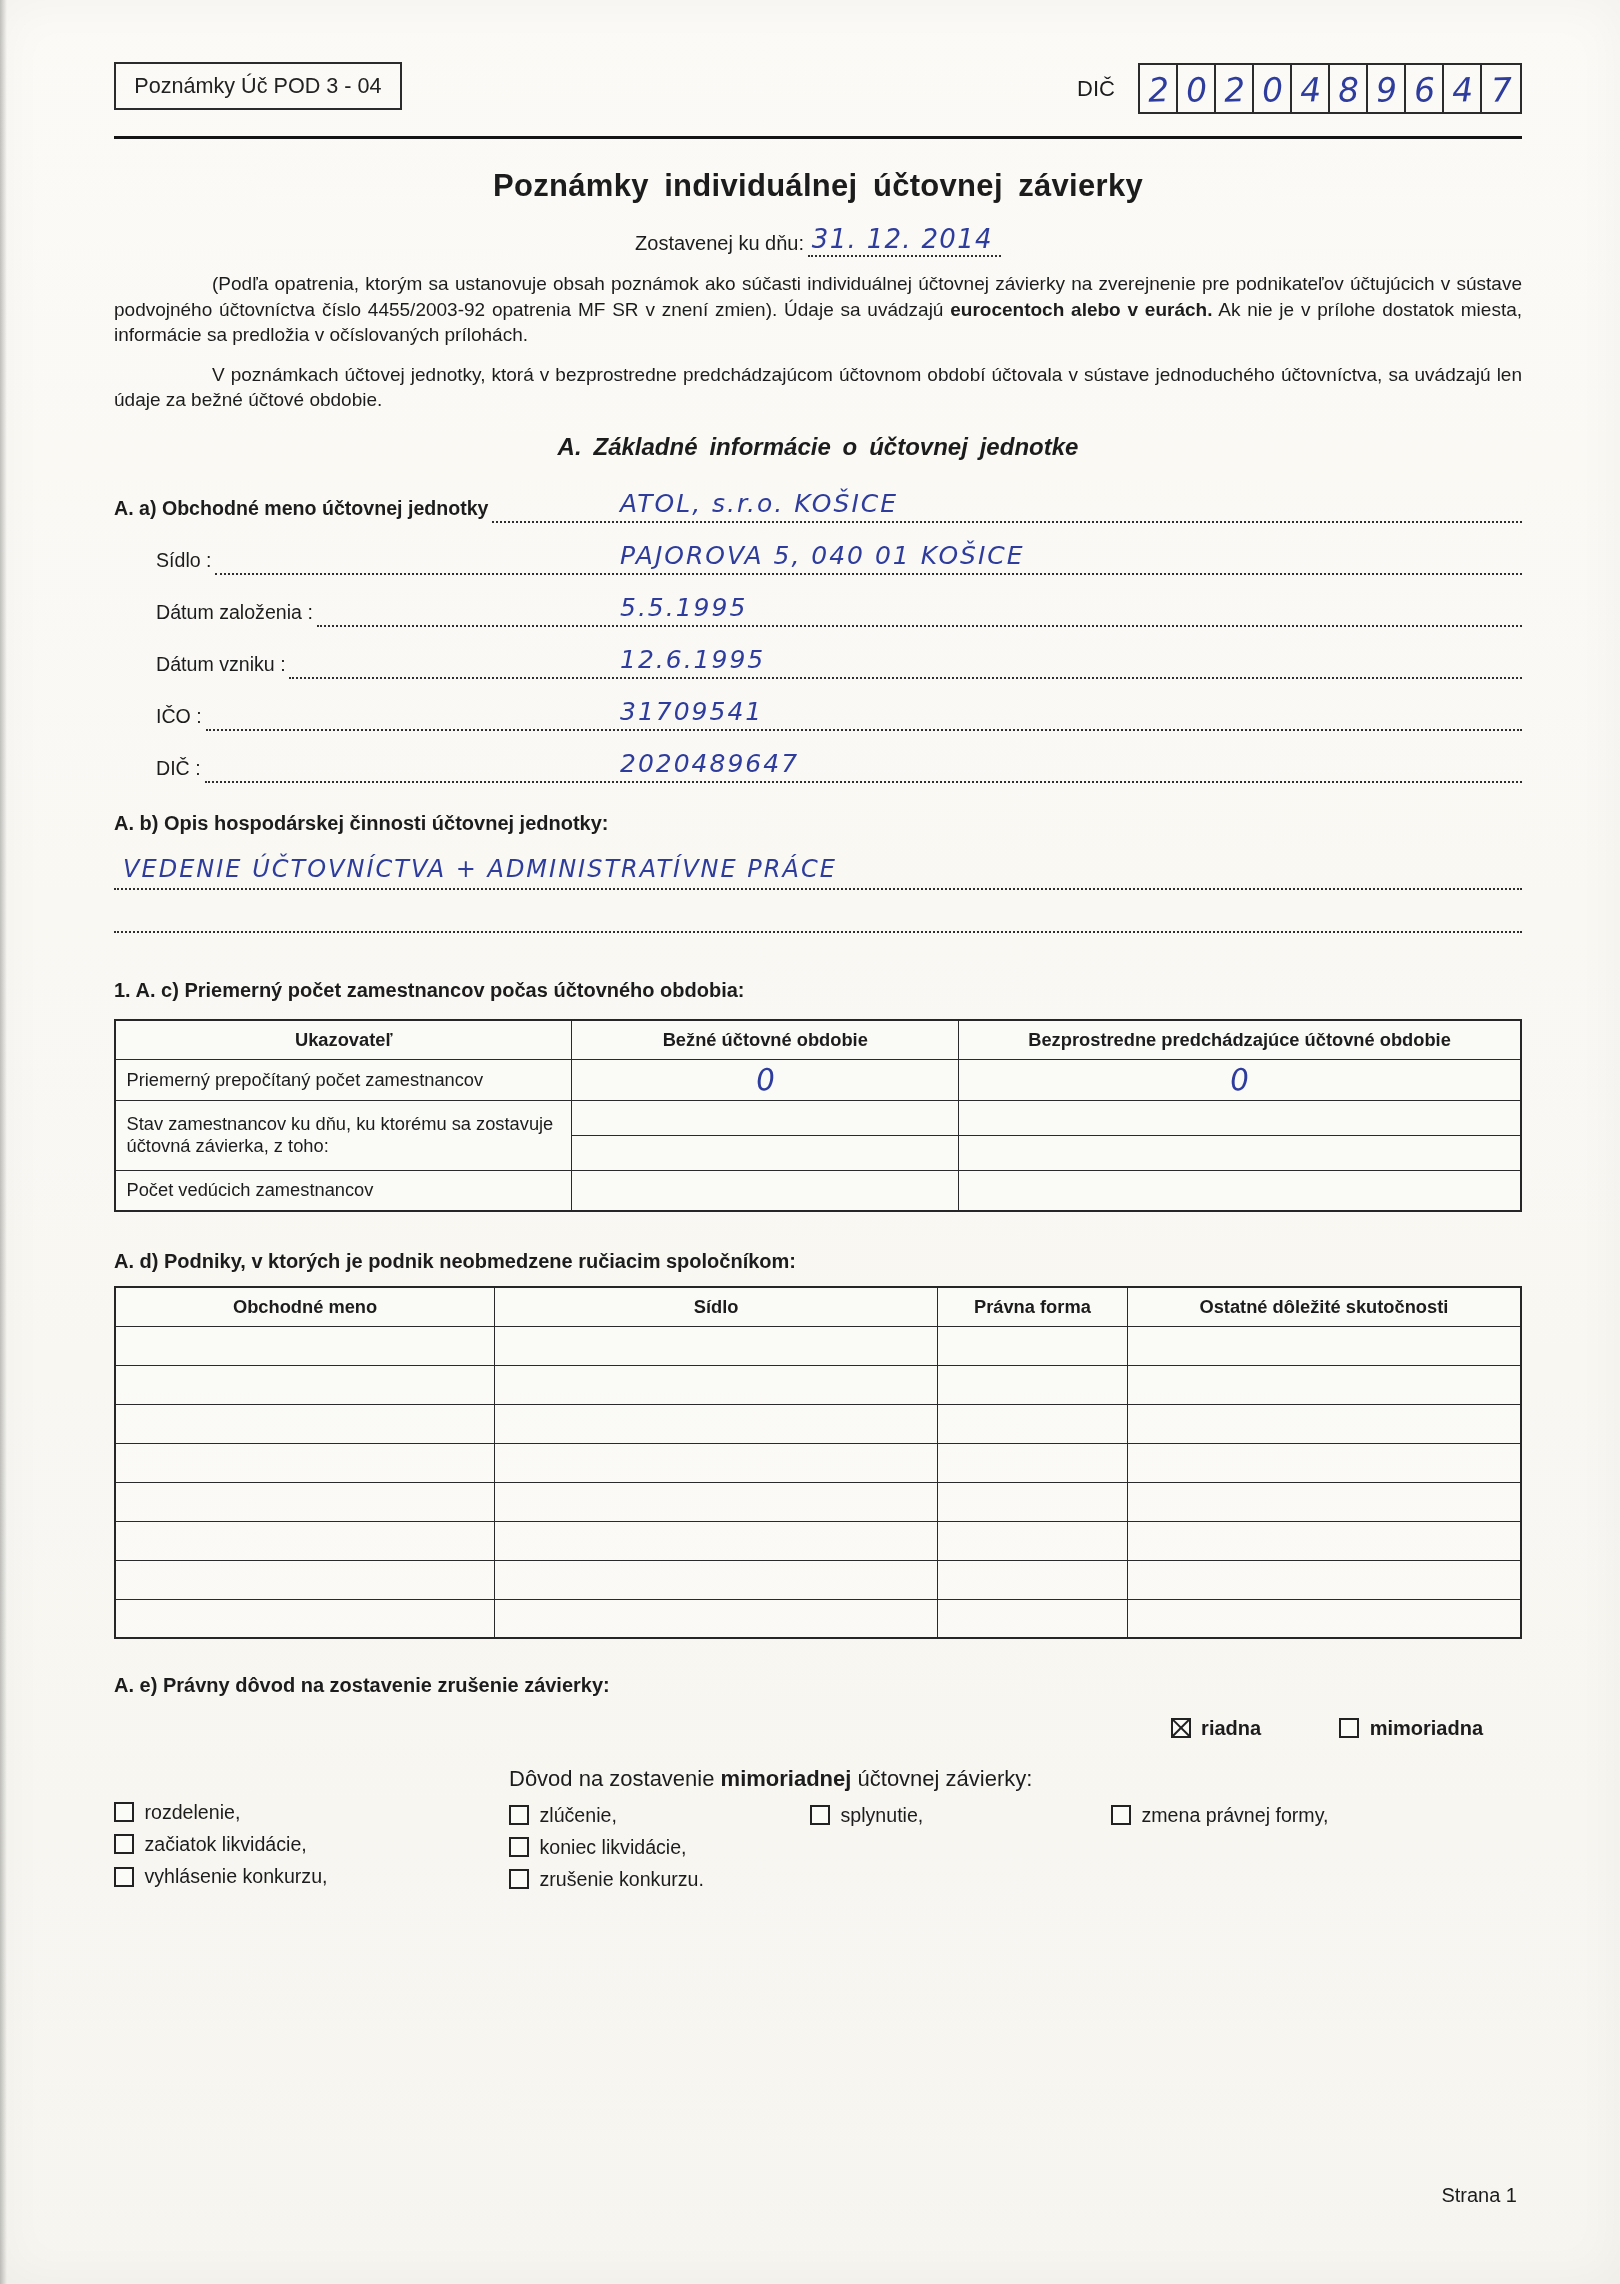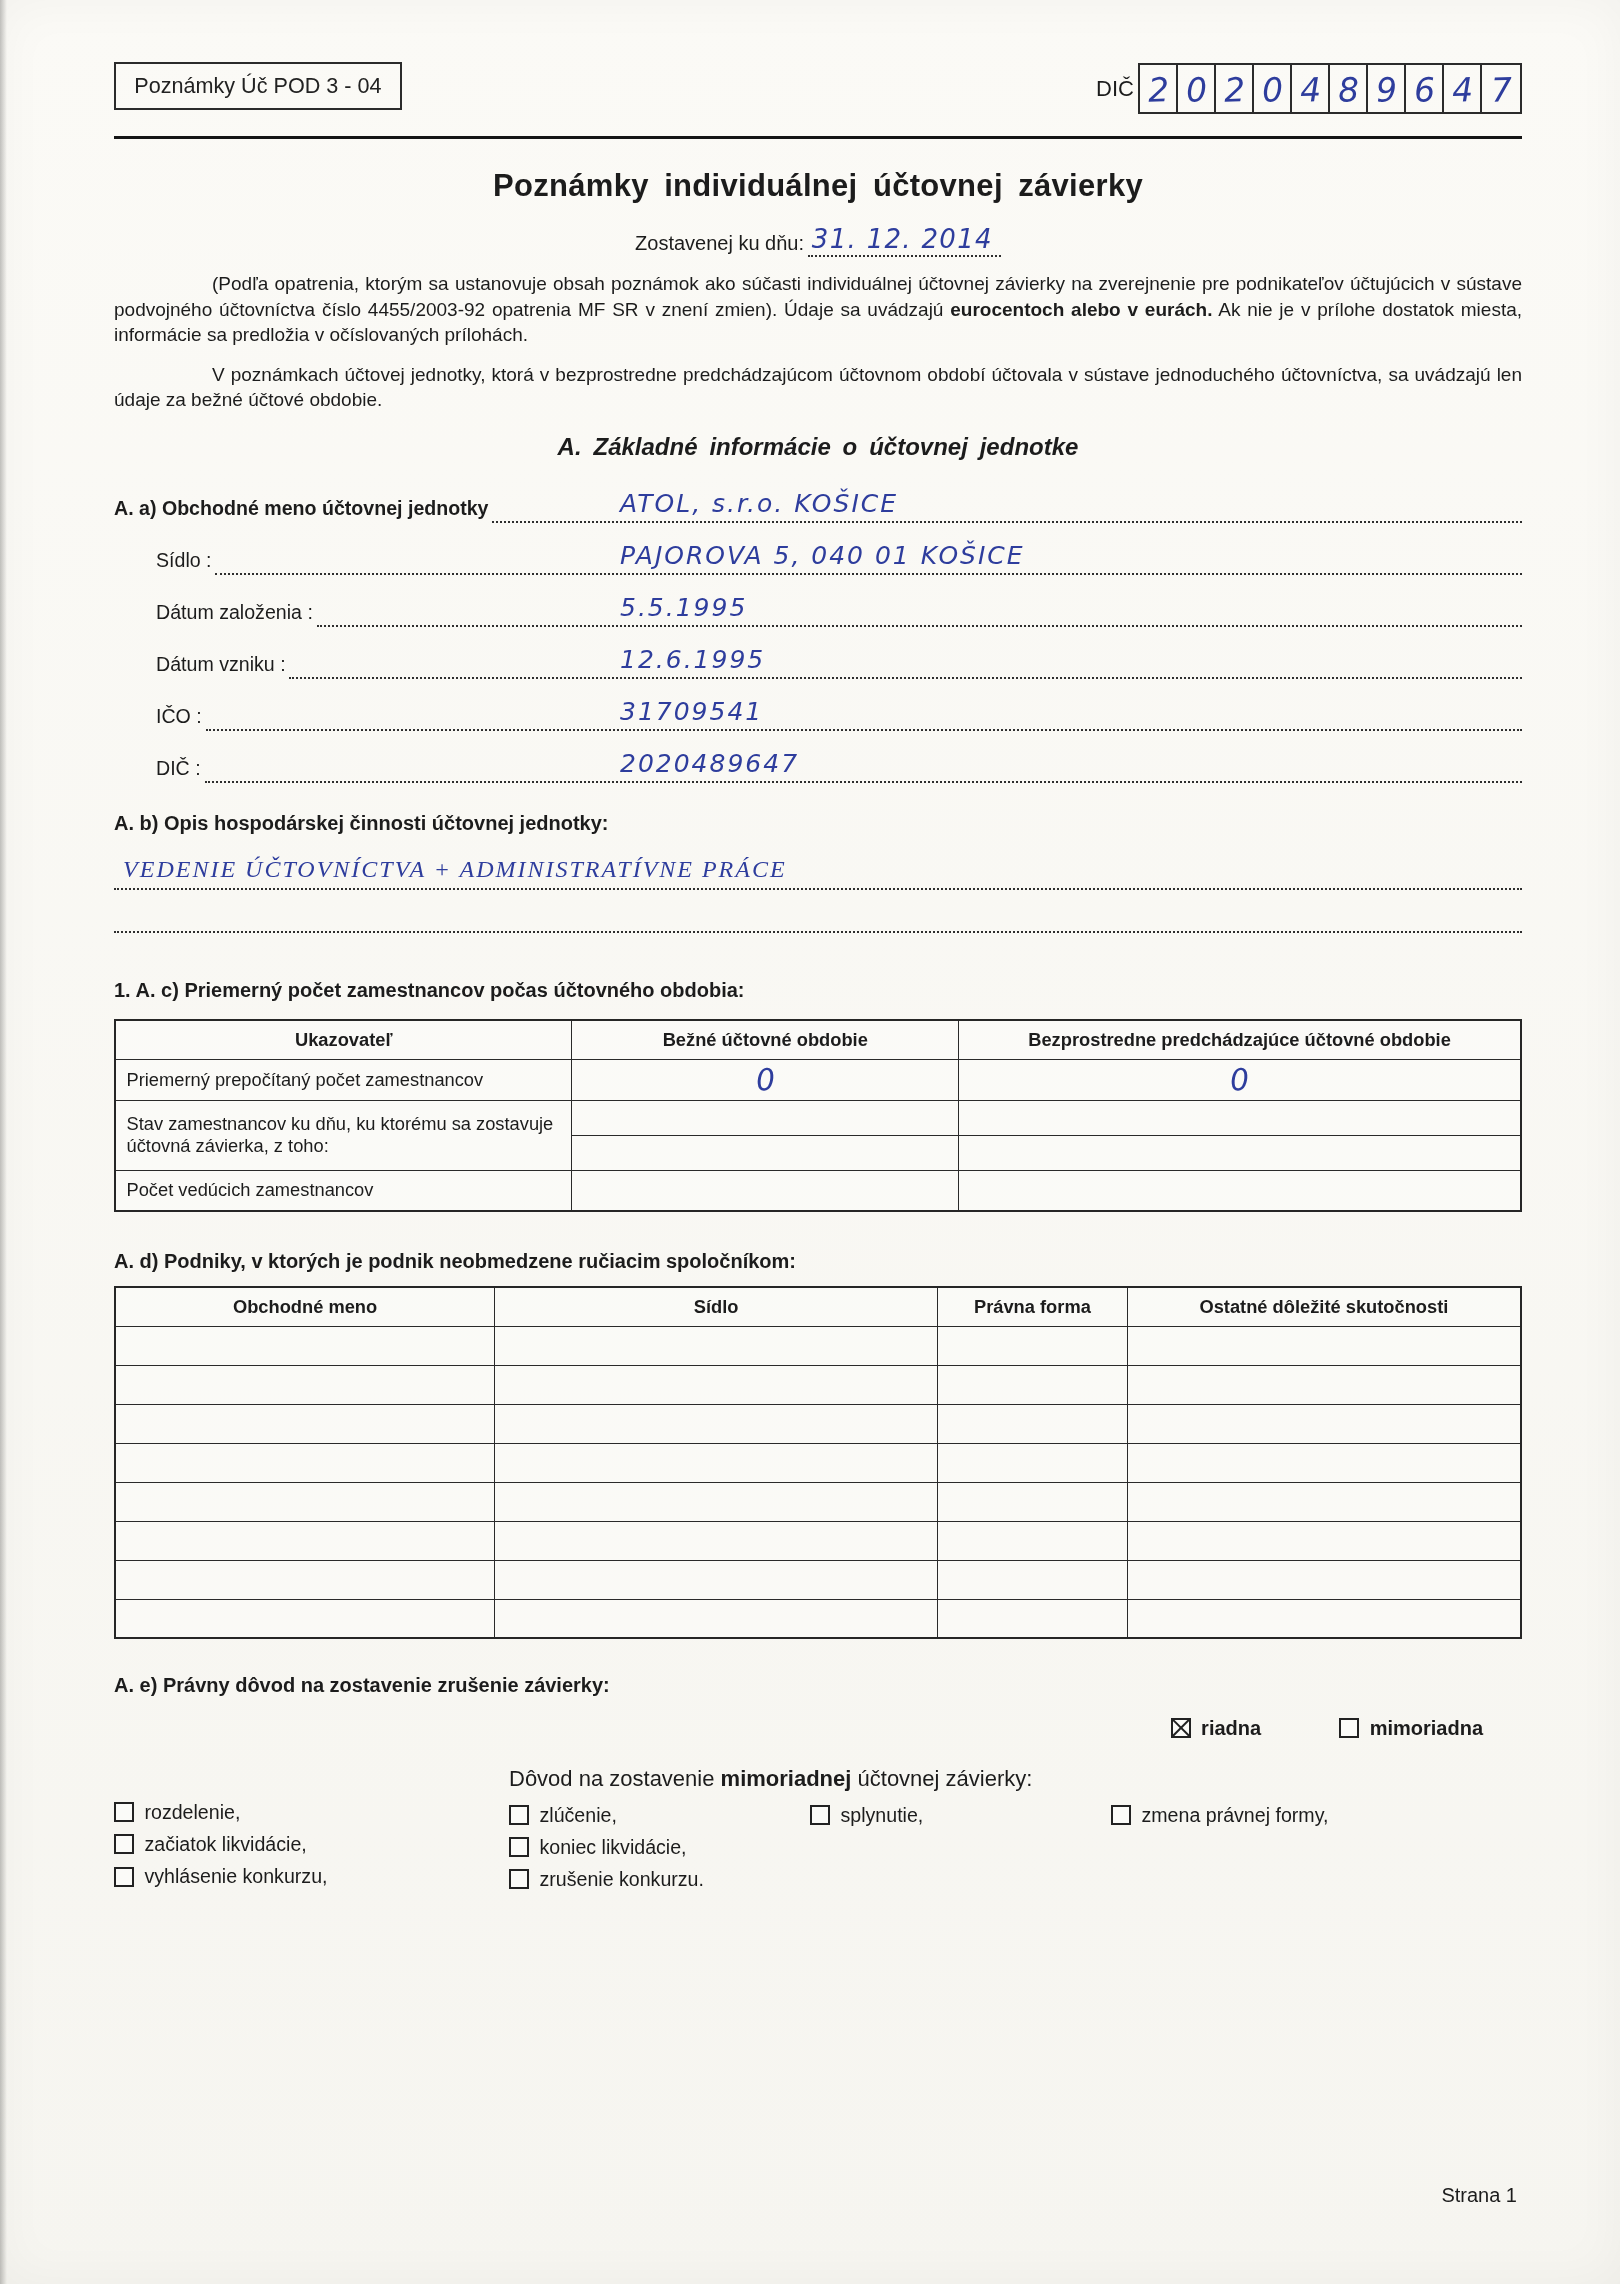--- a/index.html
+++ b/index.html
@@ -19,21 +19,21 @@
     content:""; position:absolute; left:0; top:0; bottom:0; width:6.5px;
     background:linear-gradient(90deg, rgba(90,90,88,0.35), rgba(0,0,0,0)); 
   }
 
   
   .header-row { display:flex; justify-content:space-between; align-items:flex-start; }
   .form-code-box {
     border:2px solid #2b2b2b; padding:9.1px 18.3px; font-size:21.6px; color:#222;
     background:transparent;
   }
-  .dic-area { display:flex; align-items:center; gap:4px; margin-top:1.3px; }
+  .dic-area { display:flex; align-items:center; gap:23px; margin-top:1.3px; }
   .dic-label { font-size:22px; }
   .dic-grid { display:flex; border:2px solid #2b2b2b; height:51px; }
   .dic-cell { width:38px; border-right:2px solid #2b2b2b; display:flex; align-items:center; justify-content:center; overflow:visible; }
   .dic-cell:last-child { border-right:none; }
   .hand { font-family:"DejaVu Sans", sans-serif; font-style:italic; color:#2e3d9d; }
   .dic-digit { font-size:33px; line-height:1; transform:translateY(1.3px) rotate(-2deg); }
 
   .rule { border-top:3.3px solid #151515; margin-top:22px; }
 
   
@@ -55,21 +55,21 @@
   .field-row { position:relative; display:flex; align-items:flex-end; height:52px; }
   .field-row .label { font-size:19.6px; padding-bottom:3.3px; white-space:nowrap; }
   .field-row.first .label { font-weight:bold; }
   .field-row.sub .label { padding-left:42px; }
   .field-row .dots { flex:1; border-bottom:2px dotted #2e2e2e; margin-left:3.9px; }
   .field-row .hand-value { position:absolute; left:506px; bottom:5.2px; font-size:25px; white-space:nowrap; letter-spacing:2px; }
 
   .sub-heading { font-size:20px; font-weight:bold; }
   .mt-activity { margin-top:29px; }
   .activity-line { position:relative; height:55px; border-bottom:2px dotted #2e2e2e; }
-  .activity-hand { position:absolute; left:9.1px; bottom:5.2px; font-size:24px; letter-spacing:2px; white-space:nowrap;font-family:Liberation Serif, serif; }
+  .activity-hand { position:absolute; left:9.1px; bottom:5.2px; font-size:24px; letter-spacing:2px; white-space:nowrap; }
   .dotted-blank { height:43px; border-bottom:2px dotted #2e2e2e; }
 
   
   .mt-emp { margin-top:46px; margin-bottom:17px; }
   .tbl { border-collapse:collapse; width:100%; border:2px solid #262626; background:rgba(255,255,255,0.35); }
   .tbl th, .tbl td { border:1.3px solid #2a2a2a; }
   .tbl th { font-size:18.3px; font-weight:bold; text-align:center; padding:7.8px 6.5px; }
   .tbl td { font-size:18.3px; padding:3.9px 10.5px; vertical-align:middle; }
   .tbl-emp td { height:41px; }
   .tbl-emp td.split { height:35px; }

